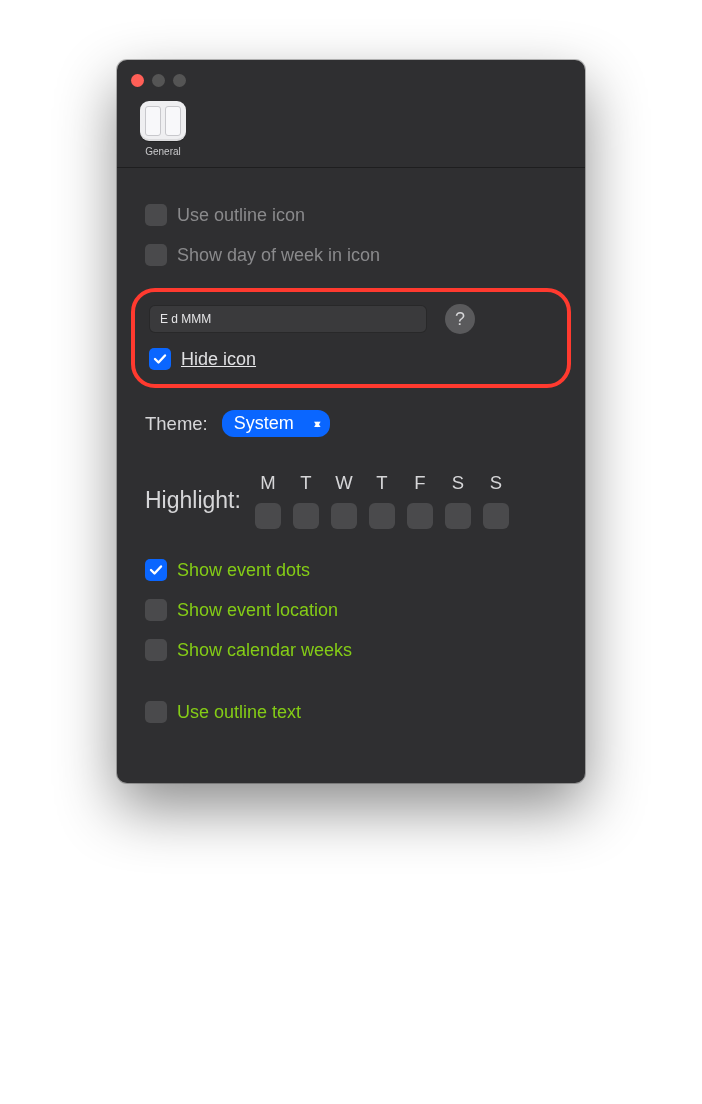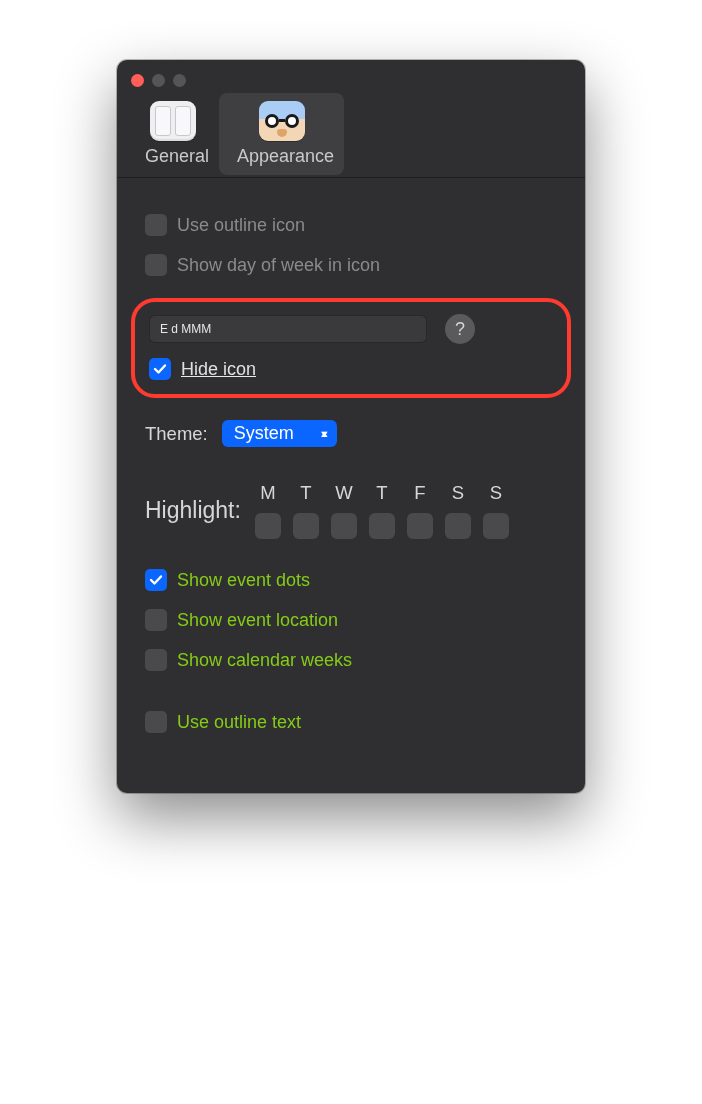--- a/index.html
+++ b/index.html
@@ -45,23 +45,22 @@
       gap: 3px;
     }
     .tab.selected {
       background: rgba(255,255,255,0.08);
     }
     .tab-icon-box {
       width: 52px; height: 44px;
       display: flex; align-items: center; justify-content: center;
     }
     .tab-label {
-      font-size: 18px;
+      font-size: 10px;
       color: #c9c9cb;
-      margin-left: 8px;
     }
     .divider {
       height: 1px;
       background: rgba(0,0,0,0.35);
       margin-top: 2px;
     }
     .content {
       padding: 32px 28px 46px 28px;
       font-size: 18px;
     }
@@ -133,26 +132,26 @@
     .theme-row {
       display: flex;
       align-items: center;
       gap: 14px;
       margin: 14px 0 34px 0;
     }
     .theme-label { color: #d6d6d8; font-size: 18.5px; }
     .popup {
       background: #0a66ff;
       color: #fff;
-      border-radius: 6px;
+      border-radius: 12px;
       padding: 3px 6px 3px 12px;
       font-size: 18px;
       display: flex;
       align-items: center;
-      gap: 24px;
+      gap: 17px;
       cursor: pointer;
     }
     .popup-arrows {
       display: flex; flex-direction: column; line-height: 0;
       font-size: 9px;
       gap: 0px;
       background: rgba(255,255,255,0.0);
       padding: 1px 2px;
       border-radius: 3px;
     }
@@ -270,33 +269,20 @@
     <div class="traffic"></div>
     <div class="traffic"></div>
   </div>
 
   <div class="toolbar">
     <div class="tab">
       <div class="tab-icon-box">
         <div class="icon-general"></div>
       </div>
       <div class="tab-label">General</div>
-    </div>
-    <div class="tab selected">
-      <div class="tab-icon-box">
-        <div class="icon-appearance">
-          <div class="glasses">
-              <div class="glens left"></div>
-              <div class="gbridge"></div>
-              <div class="glens right"></div>
-            </div>
-          <div class="nose"></div>
-        </div>
-      </div>
-      <div class="tab-label">Appearance</div>
     </div>
   </div>
   <div class="divider"></div>
 
   <div class="content">
 
     <div class="row">
       <div class="check">
         
       </div>

